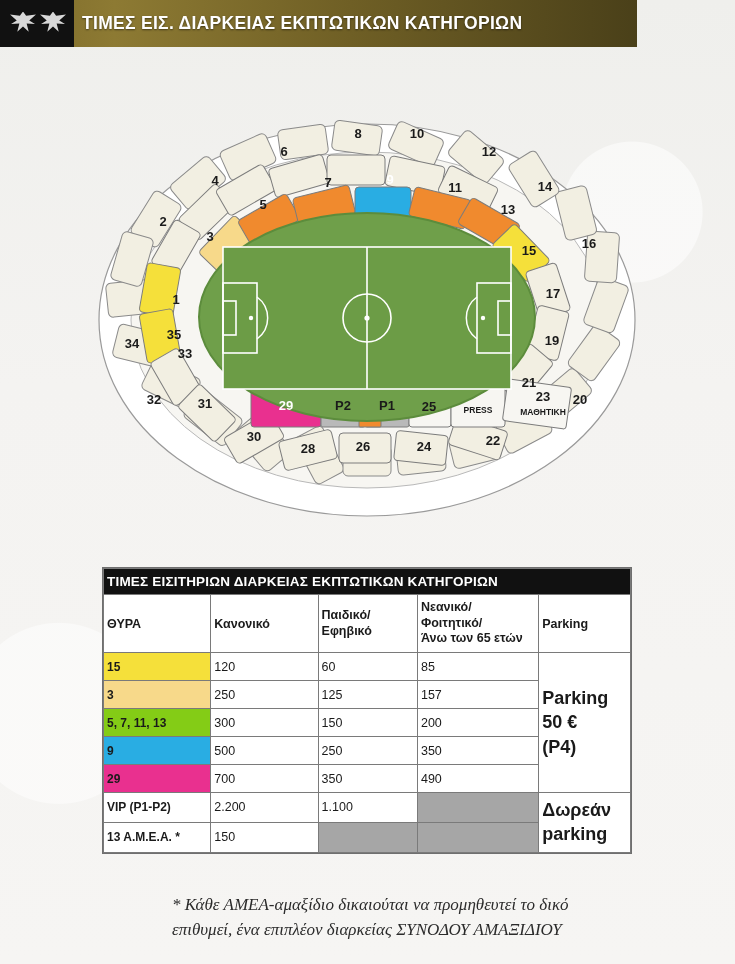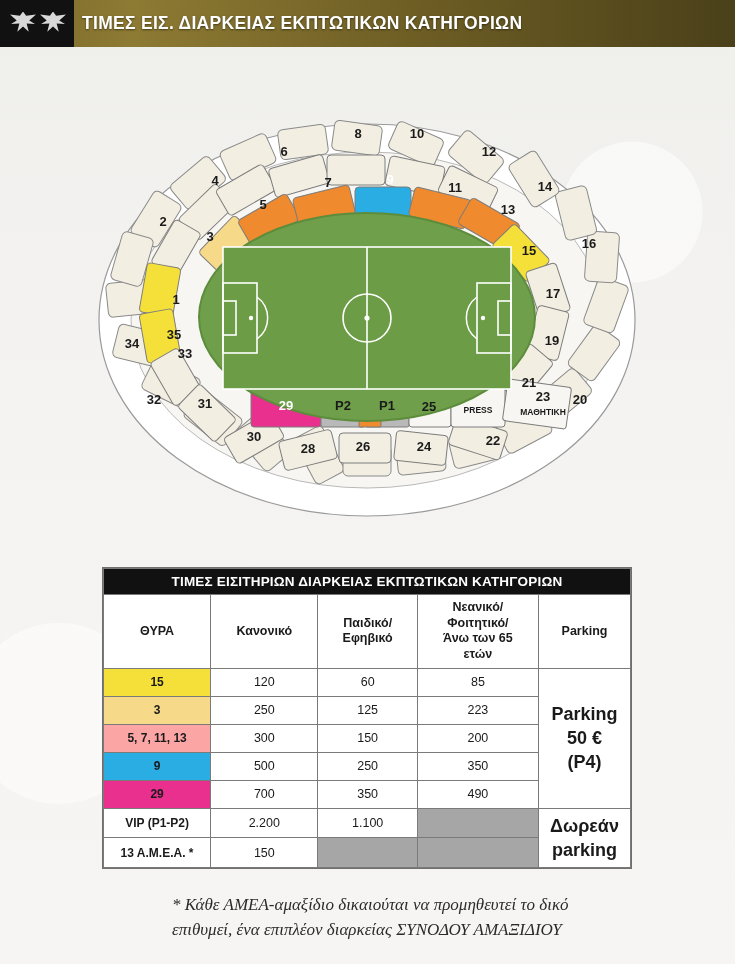--- a/index.html
+++ b/index.html
@@ -15,21 +15,21 @@
   .bg-watermark{
     position:absolute; inset:0;
     background:
       radial-gradient(circle at 86% 22%, rgba(255,255,255,.55) 0 70px, rgba(0,0,0,0) 71px),
       radial-gradient(circle at 8% 74%, rgba(255,255,255,.5) 0 90px, rgba(0,0,0,0) 91px),
       linear-gradient(180deg,#efefec 0%, #f4f3f1 40%, #f6f5f3 100%);
     z-index:0;
   }
   
   .header{
-    position:absolute; top:0; left:0; width:735px; height:47px;
+    position:absolute; top:0; left:0; width:637px; height:47px;
     background:linear-gradient(90deg,#7d6a2a 0%, #8d7a33 18%, #6f5f25 55%, #4a4019 100%);
     z-index:5;
     overflow:hidden;
   }
   .header-black{
     position:absolute; left:0; top:0; width:74px; height:47px; background:#111;
   }
   .header-eagles{
     position:absolute; left:6px; top:7px; width:64px; height:33px;
     display:flex; align-items:center; justify-content:center; gap:4px;
@@ -62,23 +62,23 @@
     position:absolute; left:102px; top:567px; width:530px; z-index:4;
     background:#fff;
     border:1px solid #6f6f6f;
   }
   table.price{
     border-collapse:collapse; width:100%;
     font-size:12.5px; color:#1a1a1a;
   }
   table.price th, table.price td{
     border:1px solid #7a7a7a;
-    text-align:center;
+    text-align:left;
     vertical-align:middle;
-    padding:5px 11px;
+    padding:5px 3px;
   }
   .tbl-title{
     background:#111; color:#fff; font-size:13.5px; font-weight:bold;
     padding:9px 4px; letter-spacing:.2px; border:1px solid #111;
   }
   .hdr td{ font-weight:bold; font-size:12.5px; height:58px; background:#fff;}
   .hdr .multi{ line-height:1.25; }
   .gate-cell{ font-weight:bold; font-size:12px; height:28px; }
   .grey-cell{ background:#a6a6a6; }
   .parking-cell{ font-weight:bold; font-size:18px; line-height:1.35;}
@@ -272,25 +272,25 @@
       <td class="parking-cell" rowspan="5">
         <div>Parking 50 €</div>
         <div>(P4)</div>
       </td>
     </tr>
 
     <tr>
       <td class="gate-cell" style="background:#f7d98a">3</td>
       <td>250</td>
       <td>125</td>
-      <td>223</td>
-    </tr>
-
-    <tr>
-      <td class="gate-cell" style="background:#fca5a5">5, 7, 11, 13</td>
+      <td>157</td>
+    </tr>
+
+    <tr>
+      <td class="gate-cell" style="background:#84cc16">5, 7, 11, 13</td>
       <td>300</td>
       <td>150</td>
       <td>200</td>
     </tr>
 
     <tr>
       <td class="gate-cell" style="background:#29ade3">9</td>
       <td>500</td>
       <td>250</td>
       <td>350</td>

